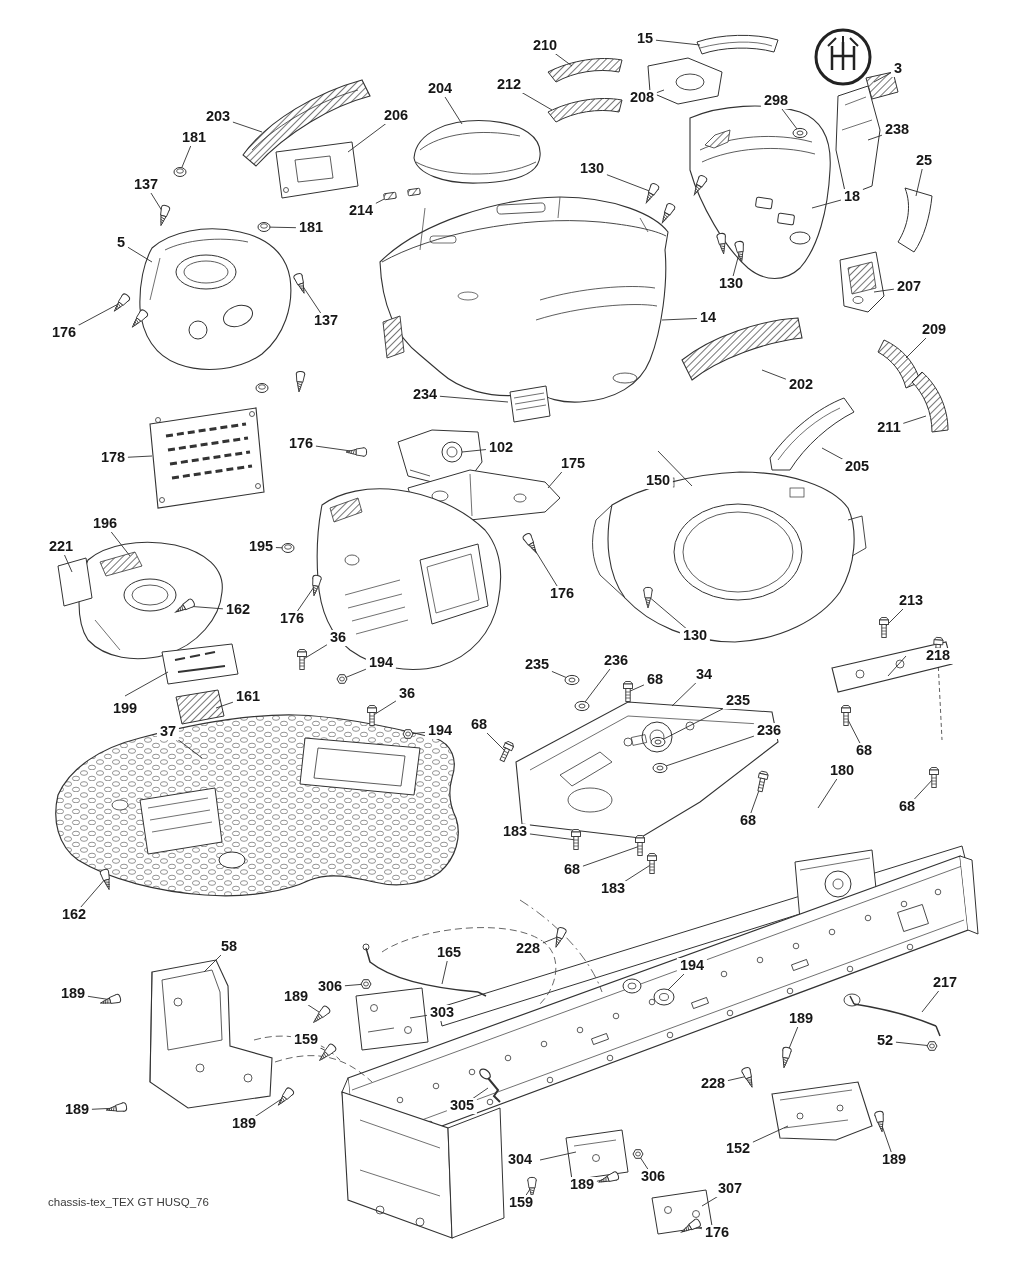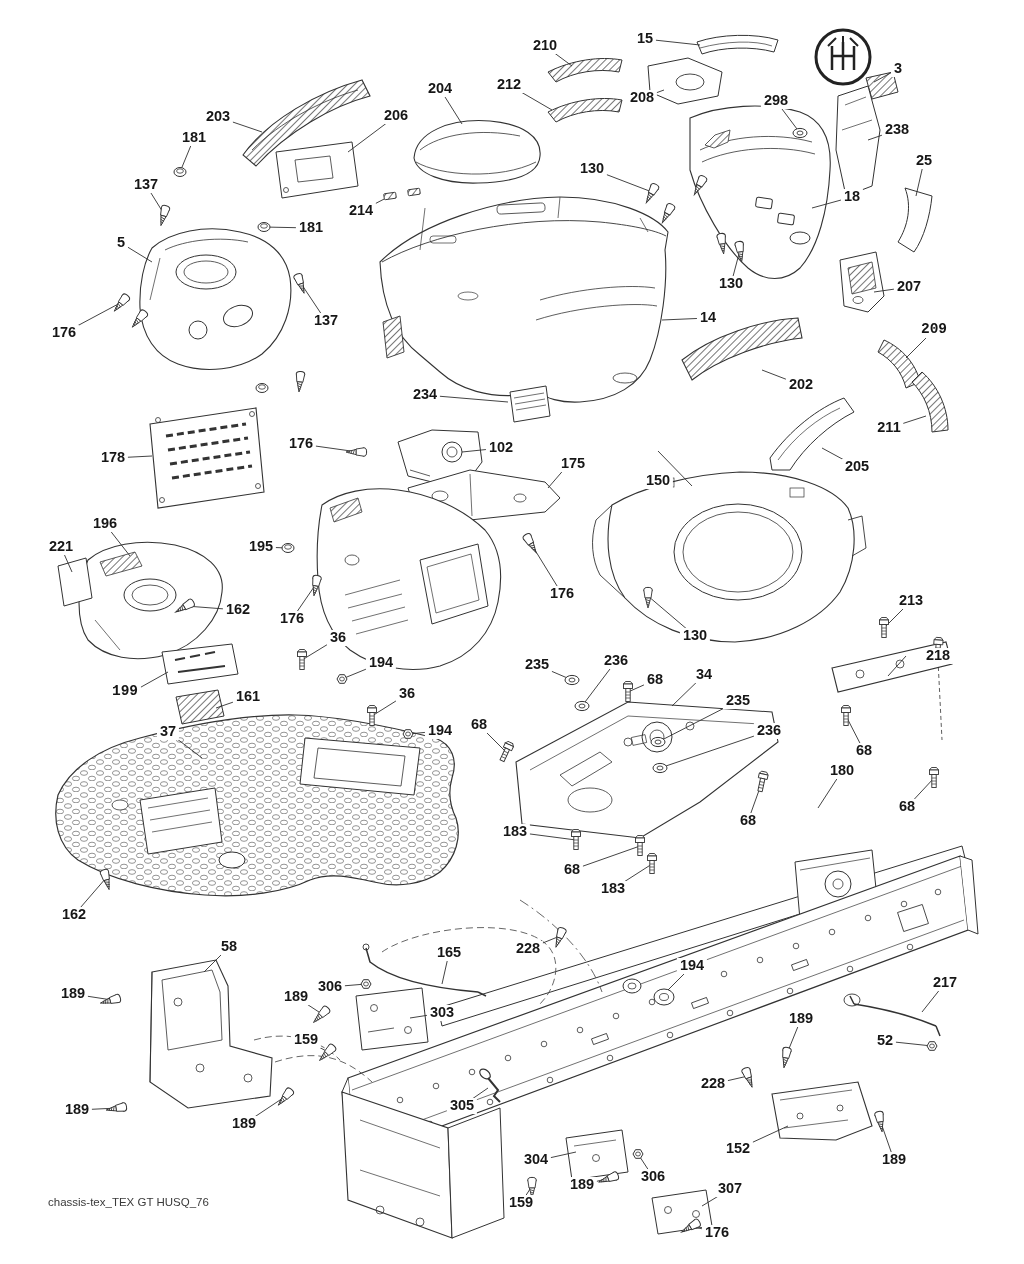--- a/index.html
+++ b/index.html
@@ -552,21 +552,21 @@
       <div class="callout" style="left: 924px; top: 161px;">25</div>
       <div class="callout" style="left: 852px; top: 197px;">18</div>
       <div class="callout" style="left: 361px; top: 211px;">214</div>
       <div class="callout" style="left: 311px; top: 228px;">181</div>
       <div class="callout" style="left: 121px; top: 243px;">5</div>
       <div class="callout" style="left: 731px; top: 284px;">130</div>
       <div class="callout" style="left: 909px; top: 287px;">207</div>
       <div class="callout" style="left: 326px; top: 321px;">137</div>
       <div class="callout" style="left: 64px; top: 333px;">176</div>
       <div class="callout" style="left: 708px; top: 318px;">14</div>
-      <div class="callout" style="left: 934px; top: 330px; font-family: Liberation Mono, monospace;">209</div>
+      <div class="callout" style="left: 934px; top: 330px;">209</div>
       <div class="callout" style="left: 801px; top: 385px;">202</div>
       <div class="callout" style="left: 425px; top: 395px;">234</div>
       <div class="callout" style="left: 889px; top: 428px;">211</div>
       <div class="callout" style="left: 301px; top: 444px;">176</div>
       <div class="callout" style="left: 501px; top: 448px;">102</div>
       <div class="callout" style="left: 113px; top: 458px;">178</div>
       <div class="callout" style="left: 573px; top: 464px;">175</div>
       <div class="callout" style="left: 658px; top: 451px; margin-top: 30px;">150</div>
       <div class="callout" style="left: 857px; top: 467px;">205</div>
       <div class="callout" style="left: 105px; top: 524px;">196</div>
@@ -579,21 +579,21 @@
       <div class="callout" style="left: 338px; top: 638px;">36</div>
       <div class="callout" style="left: 695px; top: 636px;">130</div>
       <div class="callout" style="left: 906px; top: 656px; margin-left: 32px;">218</div>
       <div class="callout" style="left: 381px; top: 663px;">194</div>
       <div class="callout" style="left: 537px; top: 665px;">235</div>
       <div class="callout" style="left: 616px; top: 661px;">236</div>
       <div class="callout" style="left: 655px; top: 680px;">68</div>
       <div class="callout" style="left: 704px; top: 675px;">34</div>
       <div class="callout" style="left: 407px; top: 694px;">36</div>
       <div class="callout" style="left: 248px; top: 697px;">161</div>
-      <div class="callout" style="left: 125px; top: 692px; font-family: Liberation Mono, monospace;">199</div>
+      <div class="callout" style="left: 125px; top: 709px;">199</div>
       <div class="callout" style="left: 738px; top: 701px;">235</div>
       <div class="callout" style="left: 479px; top: 725px;">68</div>
       <div class="callout" style="left: 168px; top: 732px;">37</div>
       <div class="callout" style="left: 440px; top: 731px;">194</div>
       <div class="callout" style="left: 769px; top: 731px;">236</div>
       <div class="callout" style="left: 864px; top: 751px;">68</div>
       <div class="callout" style="left: 842px; top: 771px;">180</div>
       <div class="callout" style="left: 748px; top: 821px;">68</div>
       <div class="callout" style="left: 907px; top: 807px;">68</div>
       <div class="callout" style="left: 515px; top: 832px;">183</div>
@@ -610,21 +610,21 @@
       <div class="callout" style="left: 296px; top: 997px;">189</div>
       <div class="callout" style="left: 442px; top: 1013px;">303</div>
       <div class="callout" style="left: 801px; top: 1019px;">189</div>
       <div class="callout" style="left: 885px; top: 1041px;">52</div>
       <div class="callout" style="left: 306px; top: 1040px;">159</div>
       <div class="callout" style="left: 713px; top: 1084px;">228</div>
       <div class="callout" style="left: 462px; top: 1106px;">305</div>
       <div class="callout" style="left: 77px; top: 1110px;">189</div>
       <div class="callout" style="left: 244px; top: 1124px;">189</div>
       <div class="callout" style="left: 738px; top: 1149px;">152</div>
-      <div class="callout" style="left: 536px; top: 1160px;">304</div>
+      <div class="callout" style="left: 520px; top: 1160px;">304</div>
       <div class="callout" style="left: 894px; top: 1160px;">189</div>
       <div class="callout" style="left: 582px; top: 1185px;">189</div>
       <div class="callout" style="left: 653px; top: 1177px;">306</div>
       <div class="callout" style="left: 730px; top: 1189px;">307</div>
       <div class="callout" style="left: 521px; top: 1203px;">159</div>
       <div class="callout" style="left: 717px; top: 1233px;">176</div>
     </div>
 
   <div class="footer-note">chassis-tex_TEX GT HUSQ_76</div>
 

